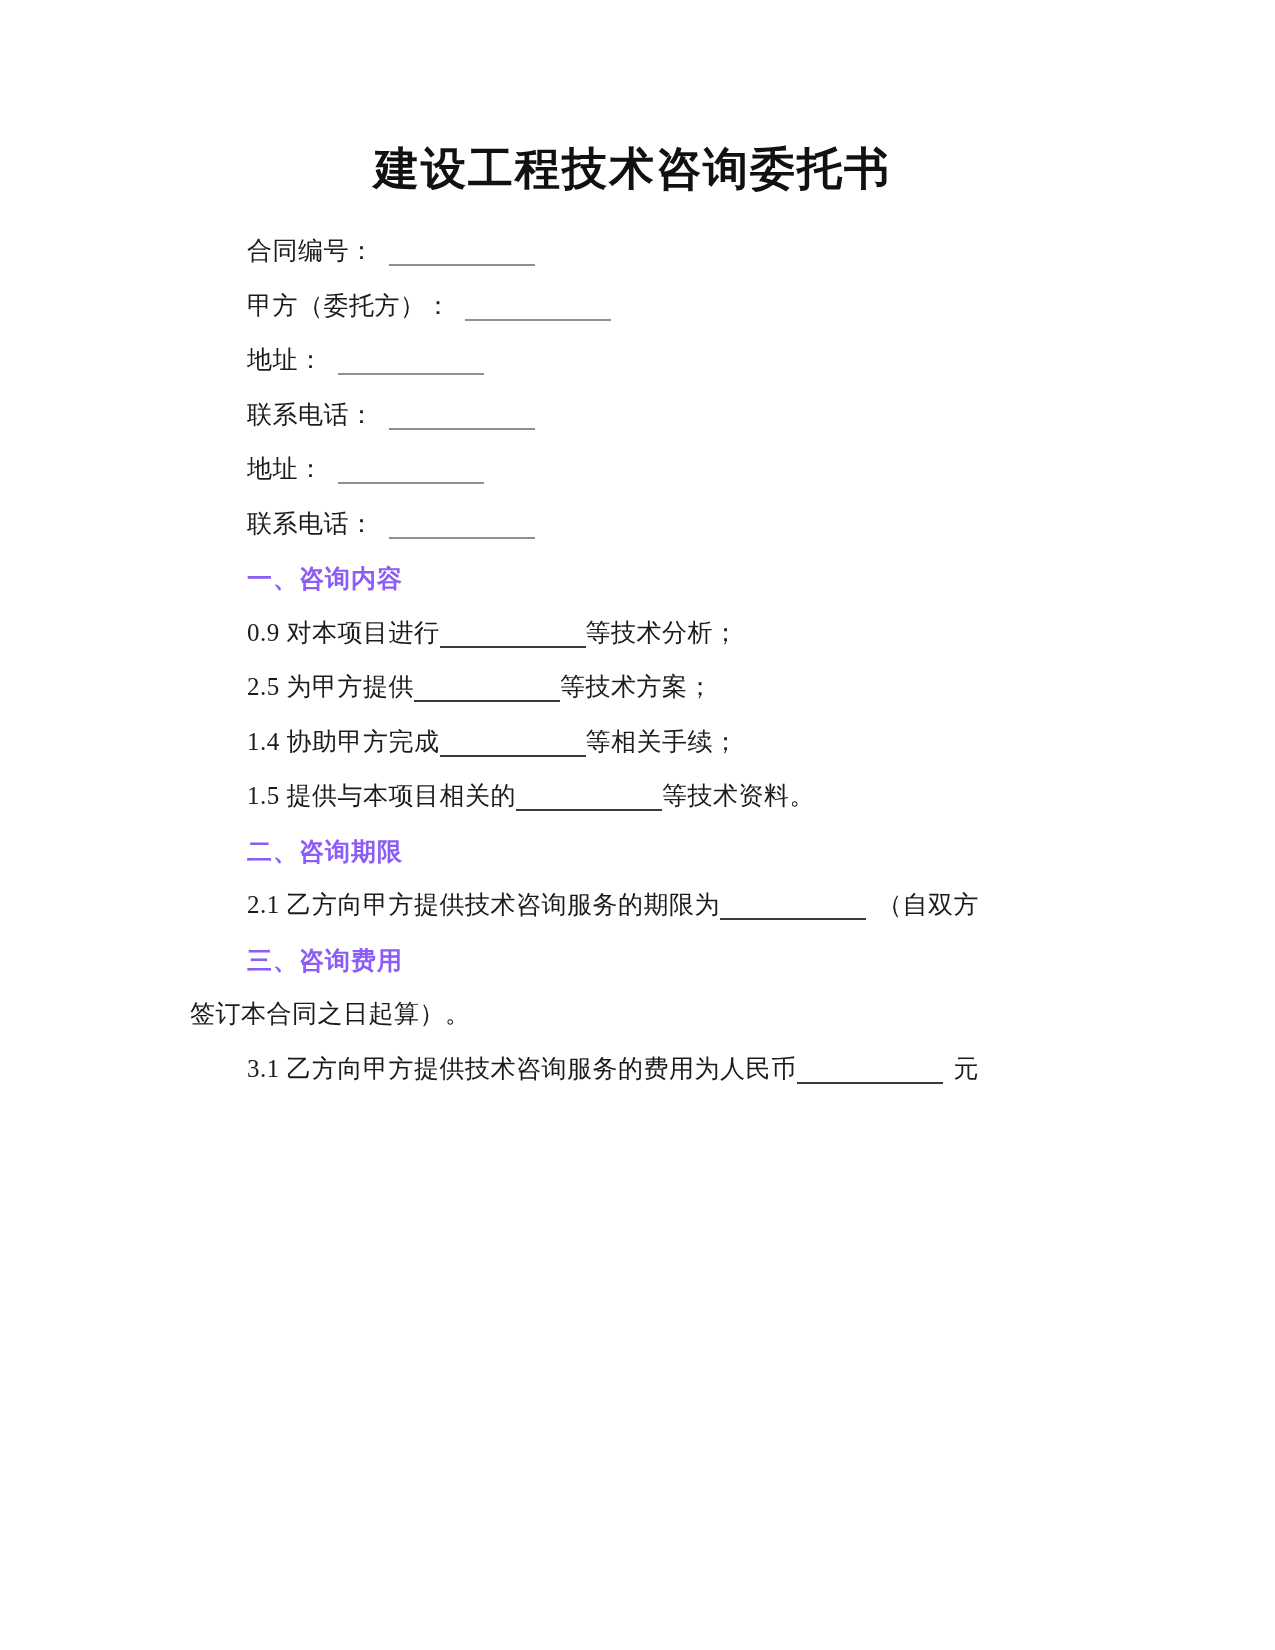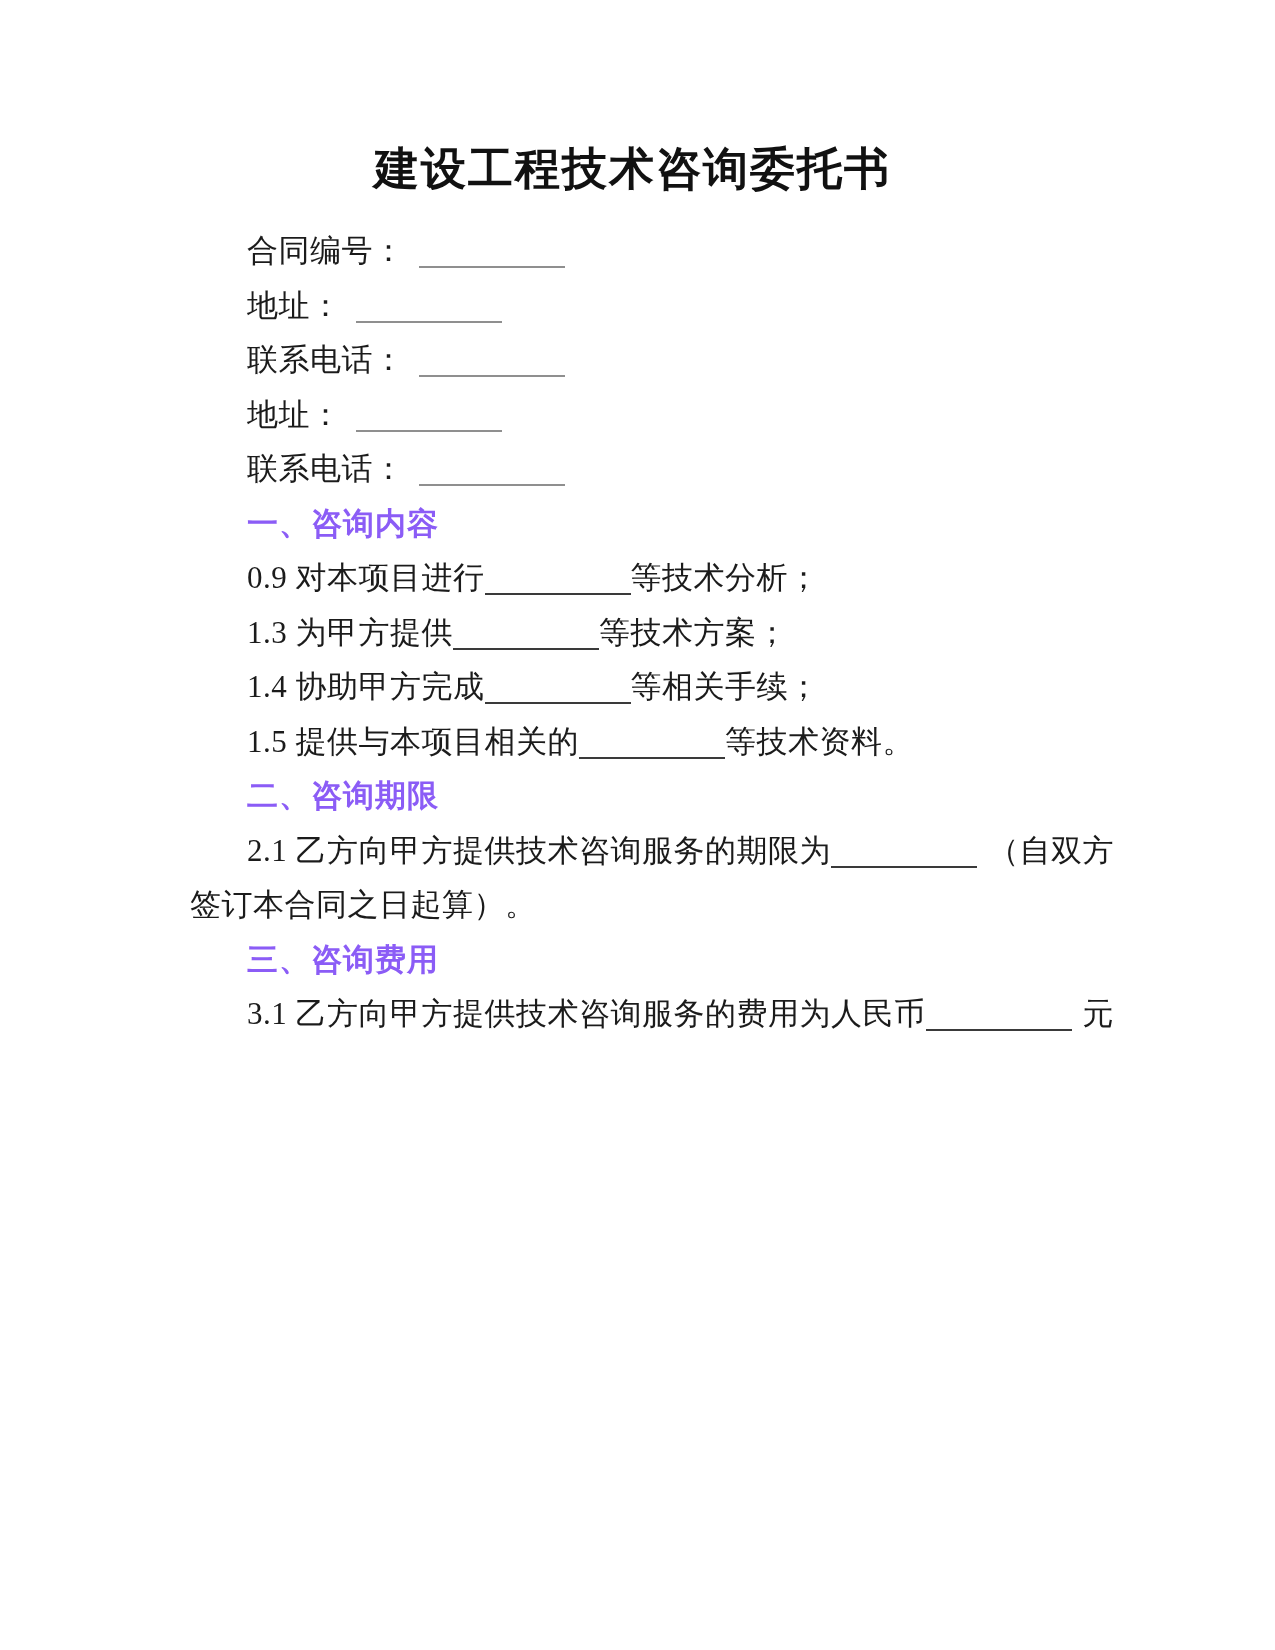--- a/index.html
+++ b/index.html
@@ -20,21 +20,21 @@
   .doc-title {
     margin: 0 0 26px 0;
     font-size: 45px;
     font-weight: bold;
     line-height: 58px;
     text-align: center;
     letter-spacing: 2px;
     color: #111;
   }
   .line {
-    font-size: 31px;
+    font-size: 25px;
     line-height: 54.5px;
     letter-spacing: 0.5px;
     white-space: nowrap;
   }
   .indent { padding-left: 57px; }
   .heading {
     font-family: Liberation Sans, sans-serif;
     font-weight: bold;
     letter-spacing: 1px;
     color: #8b5cf6;
@@ -54,47 +54,48 @@
 </style>
 </head>
 <body>
 
 <div class="page">
 
   <h1 class="doc-title">建设工程技术咨询委托书</h1>
 
   <div class="line indent"><span>合同编号：</span><span class="blank blank-light blank-gap"></span></div>
 
+  <div class="line indent"><span>甲方（委托方）：</span><span class="blank blank-light blank-gap"></span></div>
 
   <div class="line indent"><span>地址：</span><span class="blank blank-light blank-gap"></span></div>
 
   <div class="line indent"><span>联系电话：</span><span class="blank blank-light blank-gap"></span></div>
 
 
   <div class="line indent"><span>地址：</span><span class="blank blank-light blank-gap"></span></div>
 
   <div class="line indent"><span>联系电话：</span><span class="blank blank-light blank-gap"></span></div>
 
   <div class="line indent heading">一、咨询内容</div>
 
 
   <div class="line indent"><span>0.9 对本项目进行</span><span class="blank blank-dark"></span><span>等技术分析；</span></div>
 
-  <div class="line indent"><span>1.3 为甲方提供</span><span class="blank blank-dark"></span><span>等技术方案；</span></div>
+  <div class="line indent"><span>2.5 为甲方提供</span><span class="blank blank-dark"></span><span>等技术方案；</span></div>
 
   <div class="line indent"><span>1.4 协助甲方完成</span><span class="blank blank-dark"></span><span>等相关手续；</span></div>
 
   <div class="line indent"><span>1.5 提供与本项目相关的</span><span class="blank blank-dark"></span><span>等技术资料。</span></div>
 
   <div class="line indent heading">二、咨询期限</div>
 
   <div class="line indent"><span>2.1 乙方向甲方提供技术咨询服务的期限为</span><span class="blank blank-dark gap-right"></span><span>（自双方</span></div>
 
+  <div class="line indent heading">三、咨询费用</div>
+
   <div class="line">签订本合同之日起算）。</div>
-
-  <div class="line indent heading">三、咨询费用</div>
 
   <div class="line indent"><span>3.1 乙方向甲方提供技术咨询服务的费用为人民币</span><span class="blank blank-dark gap-right"></span><span>元</span></div>
 
 
 
 
 </div>
 
 </body></html>

